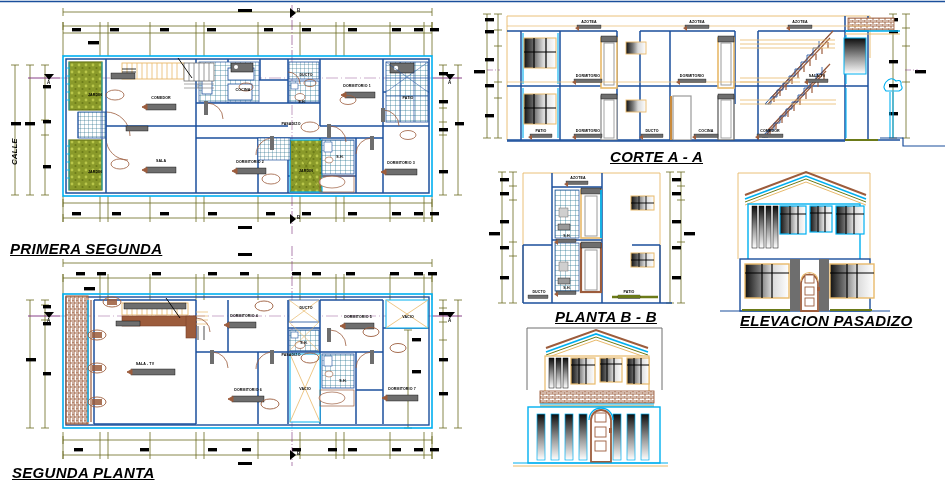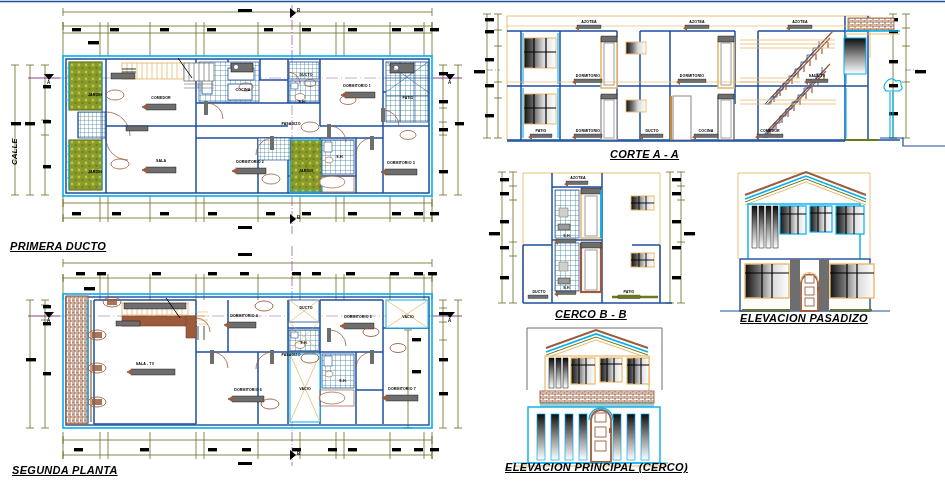--- a/index.html
+++ b/index.html
@@ -1,21 +1,21 @@
 <!DOCTYPE html>
 <html><head>
 <meta charset="utf-8">
 <style>
   html,body{margin:0;padding:0;background:#ffffff;}
   body{width:945px;height:482px;position:relative;overflow:hidden;
        font-family:"Liberation Sans", sans-serif;}
   .sheet{position:absolute;left:0;top:0;width:945px;height:482px;}
   svg.cad{position:absolute;left:0;top:0;width:945px;height:482px;}
   .ttl{position:absolute;font-weight:bold;font-style:italic;
-       font-size:11px;color:#000;text-decoration:underline;white-space:nowrap;
+       font-size:15px;color:#000;text-decoration:underline;white-space:nowrap;
        letter-spacing:.3px;}
   .vlabel{position:absolute;font-weight:bold;font-style:italic;font-size:8px;
           color:#000;transform:rotate(-90deg);transform-origin:left top;white-space:nowrap;}
   .rml{position:absolute;font-size:3.6px;font-weight:bold;color:#000;
        white-space:nowrap;transform:translate(-50%,0);text-align:center;
        letter-spacing:.1px;}
   .secmk{position:absolute;font-size:4.5px;font-weight:bold;color:#000;}
 </style>
 </head>
 <body>
@@ -805,21 +805,21 @@
     <rect x="595" y="413" width="11" height="9" fill="#ffffff" stroke="#9c5c3c" stroke-width="0.9"></rect>
     <rect x="595" y="427" width="11" height="10" fill="#ffffff" stroke="#9c5c3c" stroke-width="0.9"></rect>
     <rect x="595" y="441" width="11" height="10" fill="#ffffff" stroke="#9c5c3c" stroke-width="0.9"></rect>
     <rect x="609" y="428" width="3" height="5" fill="#9c5c3c"></rect>
 
     <path d="M513 463 H668" stroke="#00b0f0" stroke-width="1.2" fill="none"></path>
     <path d="M513 466 H668" stroke="#e8b96a" stroke-width="1" fill="none"></path>
   </g>
 </svg>
 
-<div class="ttl" style="left:10px;top:240px;">PRIMERA DUCTO</div>
+<div class="ttl" style="left:10px;top:240px;">PRIMERA SEGUNDA</div>
 <div class="vlabel" style="left:10px;top:165px;">CALLE</div>
 <div class="secmk" style="left:47px;top:80px;">A</div>
 <div class="secmk" style="left:448px;top:80px;">A</div>
 <div class="secmk" style="left:297px;top:8px;">B</div>
 <div class="secmk" style="left:297px;top:215px;">B</div>
 
 <div class="rml" style="left:95px;top:93px;">JARDIN</div>
 <div class="rml" style="left:95px;top:170px;">JARDIN</div>
 <div class="rml" style="left:161px;top:96px;">COMEDOR</div>
 <div class="rml" style="left:161px;top:159px;">SALA</div>
@@ -897,23 +897,22 @@
         <path d="M755 137 l4 -2 v5 z"></path>
     <path d="M564 184 l4 -2 v5 z"></path>
     <path d="M554 242 l4 -2 v5 z"></path>
         <path d="M554 294 l4 -2 v5 z"></path>
   </g>
   <g fill="#6b7a18">
     <rect x="618" y="295" width="22" height="3"></rect>
   </g>
 </svg>
 
-<div class="ttl" style="left:555px;top:308px;">CERCO B - B</div>
+<div class="ttl" style="left:555px;top:308px;">PLANTA B - B</div>
 <div class="rml" style="left:578px;top:176px;">AZOTEA</div>
 <div class="rml" style="left:567px;top:234px;">S.H.</div>
 <div class="rml" style="left:567px;top:286px;">S.H.</div>
 <div class="rml" style="left:539px;top:290px;">DUCTO</div>
 <div class="rml" style="left:629px;top:290px;">PATIO</div>
 
 <div class="ttl" style="left:740px;top:312px;">ELEVACION PASADIZO</div>
-<div class="ttl" style="left:505px;top:461px;">ELEVACION PRINCIPAL (CERCO)</div>
 
 </div>
 
 </body></html>

